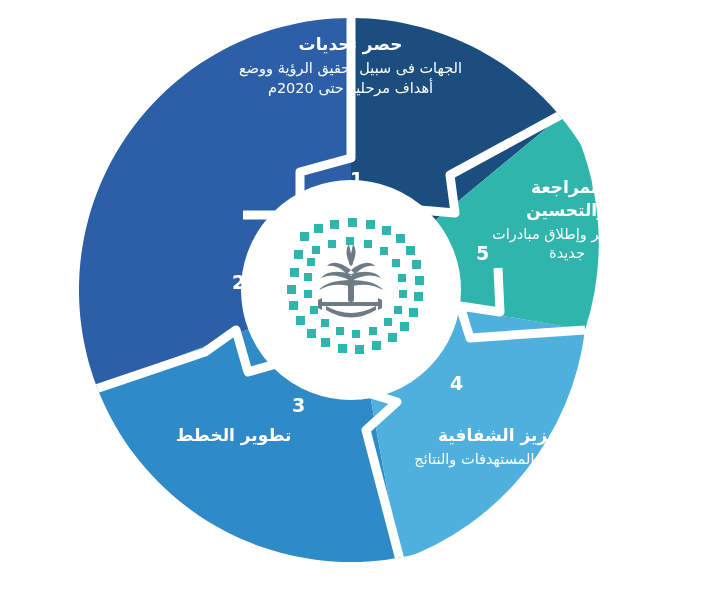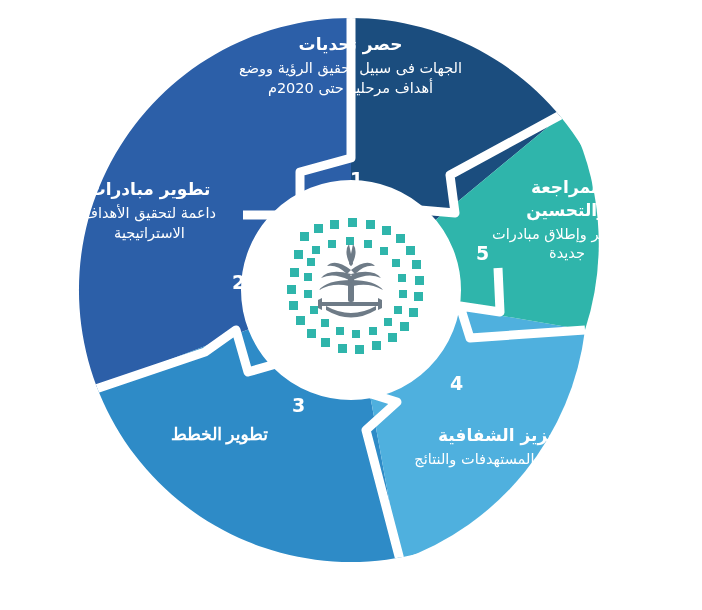--- a/index.html
+++ b/index.html
@@ -24,21 +24,21 @@
     position:absolute;
     color:#ffffff;
     font-weight:bold;
     font-size:19px;
     font-family:"DejaVu Sans", sans-serif;
     direction:ltr;
   }
   
   #lbl1{left:238px;top:33px;width:225px;}
   #lbl2{left:62px;top:178px;width:175px;}
-  #lbl3{left:122px;top:424px;width:195px;font-family:Liberation Serif, serif;}
+  #lbl3{left:136px;top:424px;width:195px;}
   #lbl4{left:396px;top:424px;width:210px;}
   #lbl5{left:492px;top:176px;width:150px;}
 
   #num1{left:350px;top:168px;}
   #num2{left:232px;top:271px;}
   #num3{left:292px;top:394px;}
   #num4{left:450px;top:372px;}
   #num5{left:476px;top:242px;}
 </style>
 </head>
@@ -152,24 +152,20 @@
       <path d="M351,280 q24,0 32,10 q-14,-8 -30,-4 z"></path>
     </g>
   </svg>
 
   <div class="seg-label" id="lbl1">
     <span class="seg-title">حصر تحديات</span>
     <span class="seg-desc">الجهات فى سبيل تحقيق الرؤية ووضع أهداف مرحلية حتى 2020م</span>
   </div>
   <div class="seg-num" id="num1">1</div>
 
-  <div class="seg-label" id="lbl2">
-    <span class="seg-title">تطوير مبادرات</span>
-    <span class="seg-desc">داعمة لتحقيق الأهداف الاستراتيجية</span>
-  </div>
   <div class="seg-num" id="num2">2</div>
 
   <div class="seg-label" id="lbl3">
     <span class="seg-title">تطوير الخطط</span>
   </div>
   <div class="seg-num" id="num3">3</div>
 
   <div class="seg-label" id="lbl4">
     <span class="seg-title">تعزيز الشفافية</span>
     <span class="seg-desc">فى نشر المستهدفات والنتائج</span>

